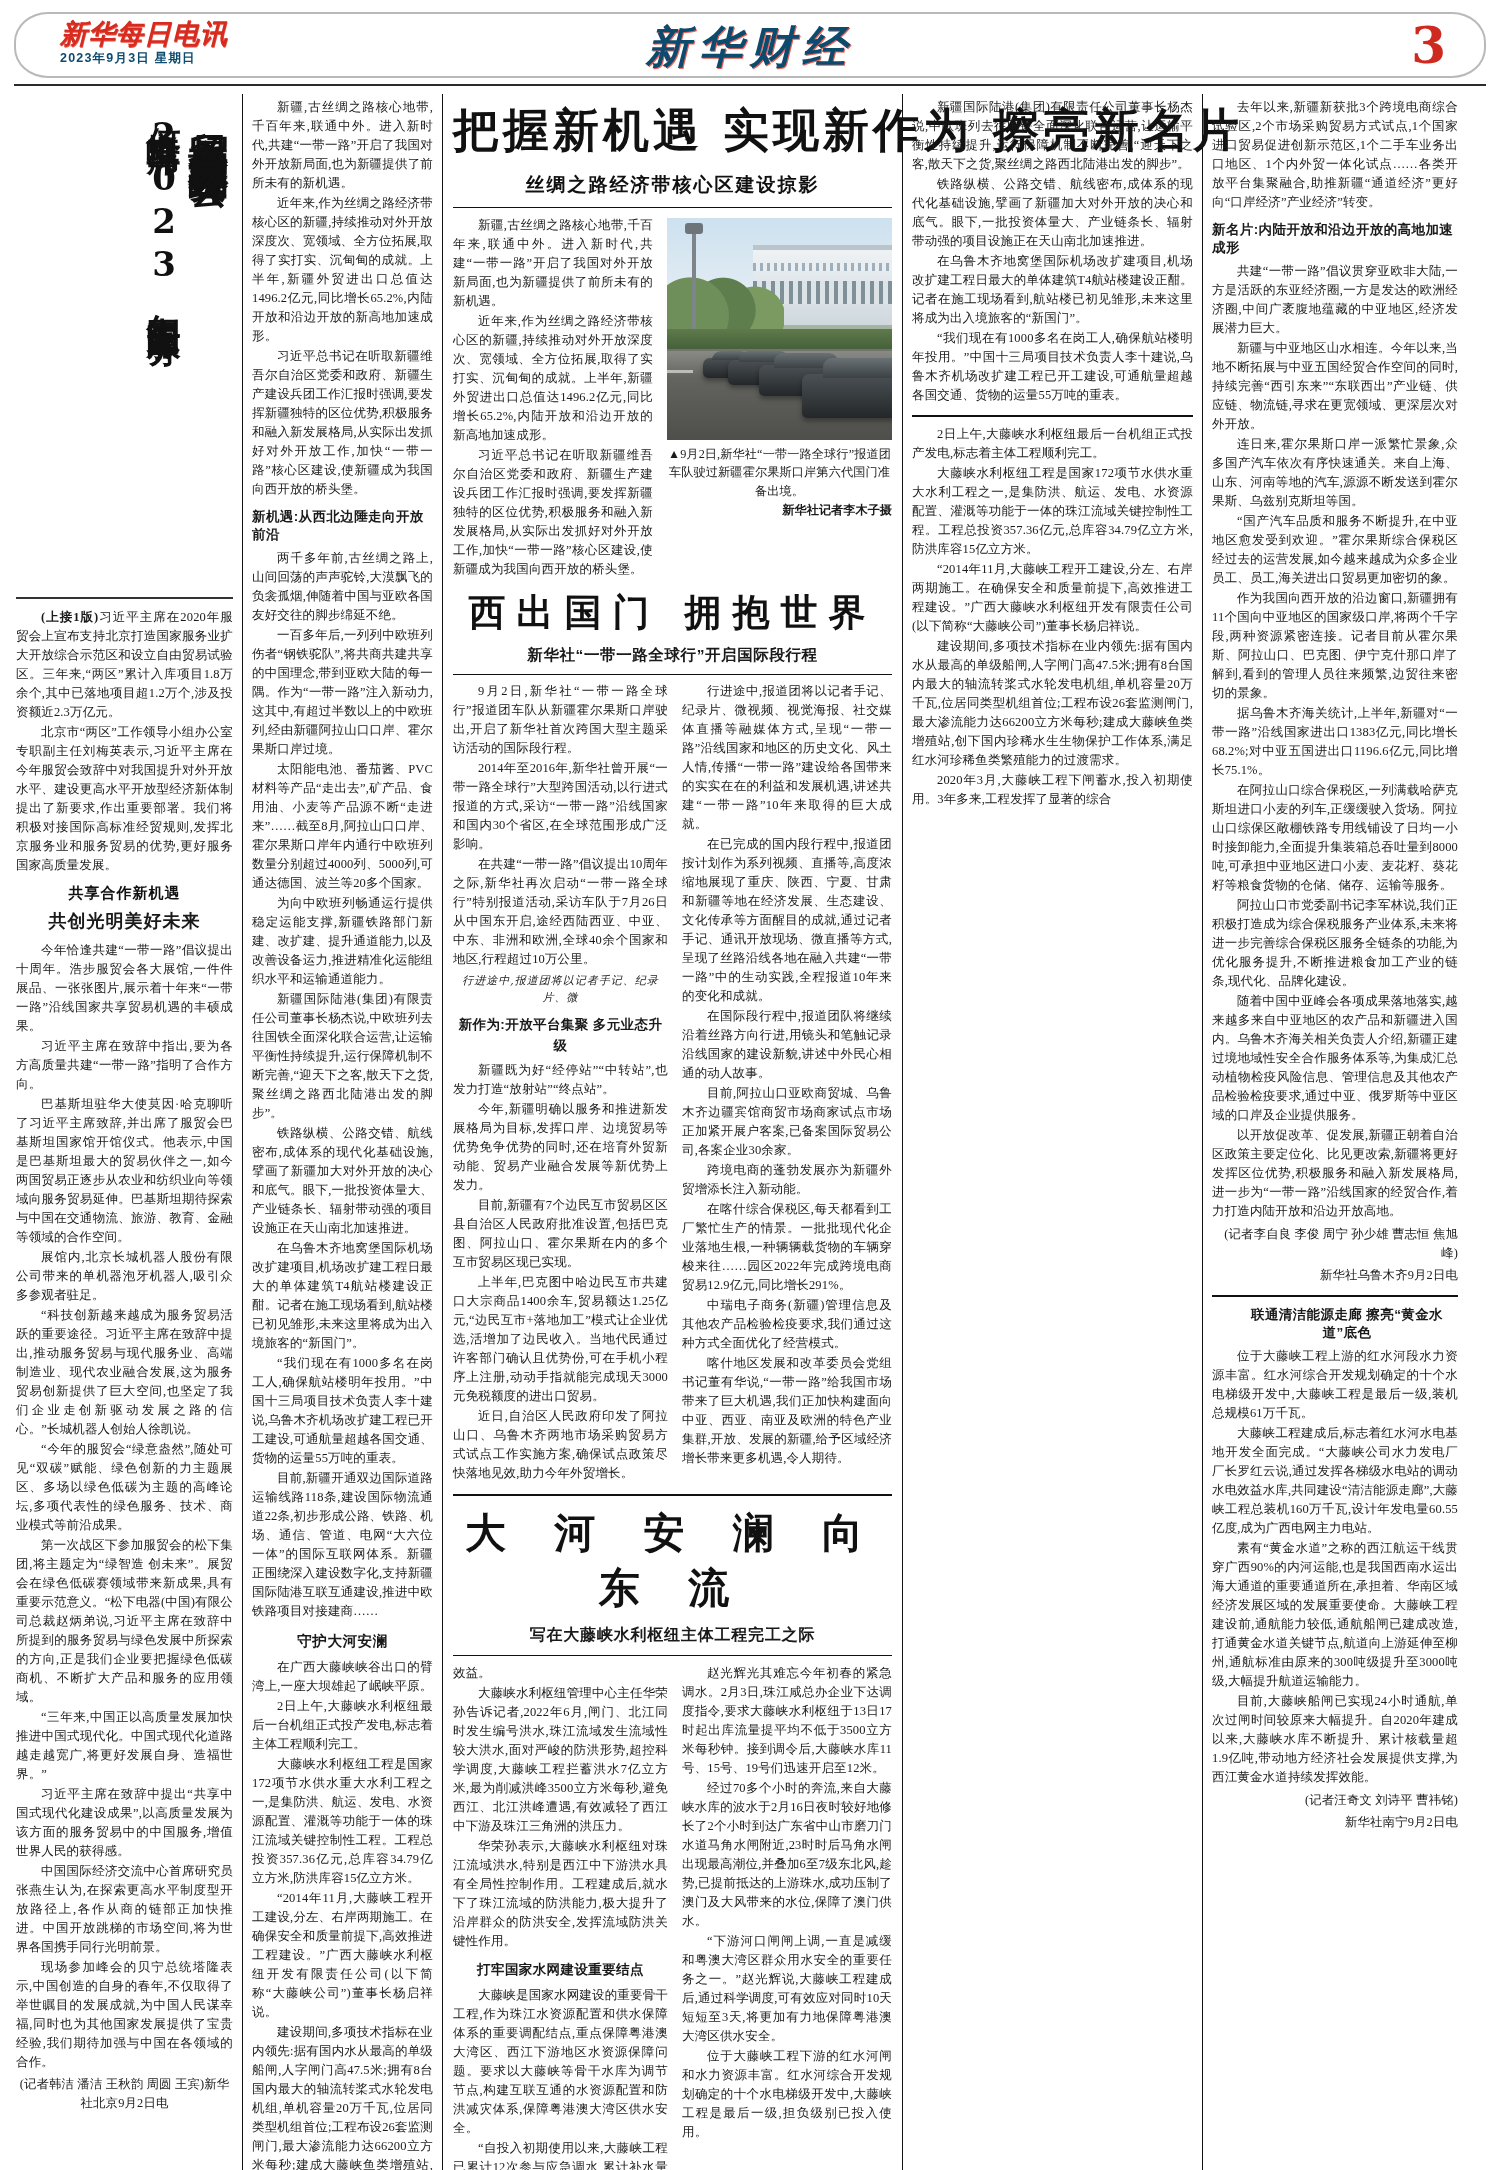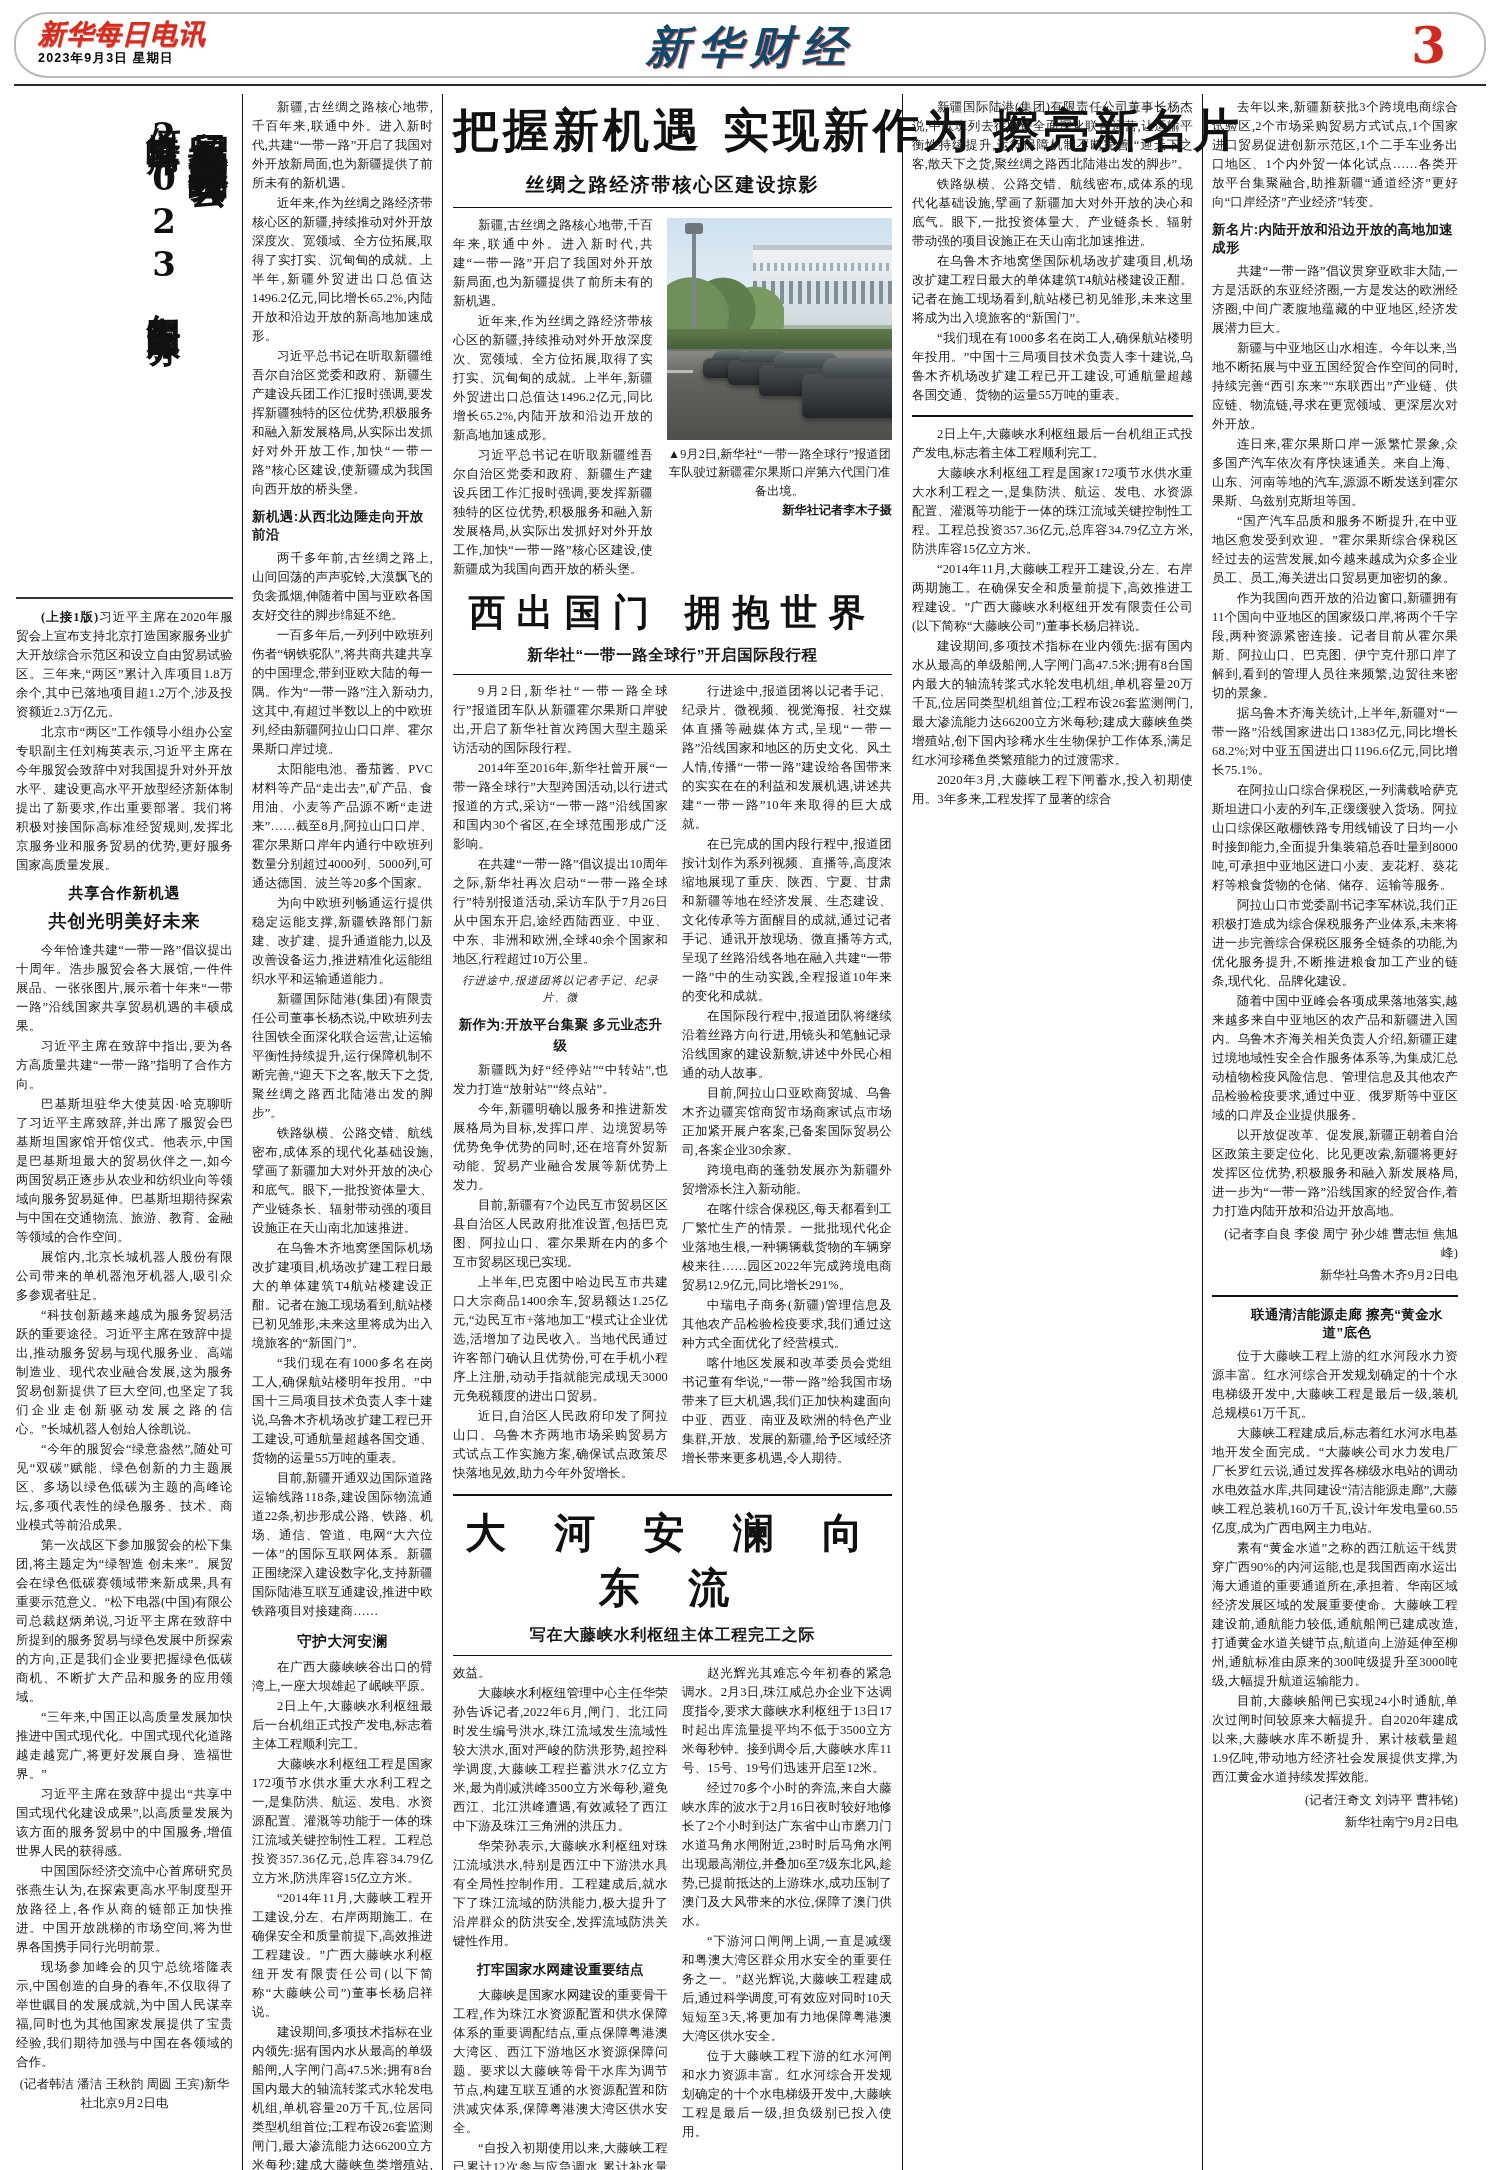--- a/index.html
+++ b/index.html
@@ -15,32 +15,32 @@
   
   .masthead{
     position:relative;
     margin:12px 14px 0 14px;
     height:62px;
     border:2px solid #b9b9b9;
     border-radius:34px/30px;
     background:#fff;
     display:flex;align-items:center;
   }
-  .mh-left{position:absolute;left:22px;top:6px;width:260px;}
+  .mh-left{position:absolute;left:44px;top:6px;width:260px;}
   .mh-logo{
     font-family:"DejaVu Serif",serif;
     font-weight:bold;font-size:27px;letter-spacing:1px;
     color:#d62b1f;
     line-height:1.05;
     text-shadow:0.5px 0.5px 0 #e8564a;
     font-style:italic;
   }
   .mh-date{
     margin-top:2px;
-    font-size:12.5px;font-weight:bold;color:#000000;
+    font-size:12.5px;font-weight:bold;color:#0c4a6e;
     letter-spacing:1.2px;
     font-family:"Liberation Sans",sans-serif;
   }
   .mh-center{
     position:absolute;left:0;right:0;top:4px;
     text-align:center;
   }
   .mh-title{
     display:inline-block;
     font-family:"DejaVu Serif",serif;

